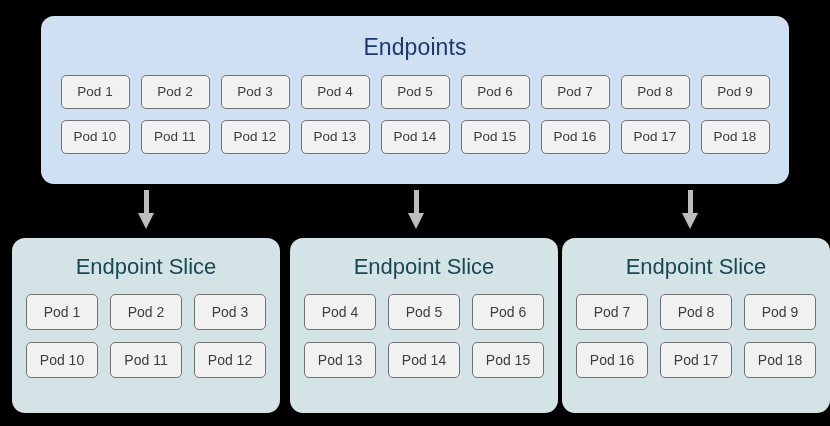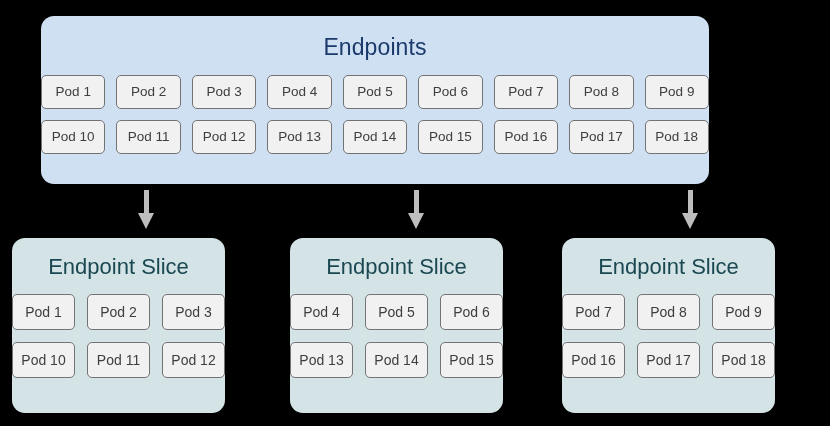--- a/index.html
+++ b/index.html
@@ -14,21 +14,21 @@
   body {
     font-family: "Liberation Sans", sans-serif;
     position: relative;
   }
 
   
   #endpoints-panel {
     position: absolute;
     left: 41px;
     top: 16px;
-    width: 668px;
+    width: 748px;
     height: 168px;
     background: #cfe0f3;
     border-radius: 13px;
     padding: 8px 0 0 0;
   }
 
   #endpoints-title {
     text-align: center;
     color: #1b3a6b;
     font-size: 23px;
@@ -91,21 +91,21 @@
     height: 0;
     border-left: 8px solid transparent;
     border-right: 8px solid transparent;
     border-top: 16px solid #bdbdbd;
   }
 
   
   .slice-panel {
     position: absolute;
     top: 238px;
-    width: 213px;
+    width: 268px;
     height: 175px;
     background: #d4e3e5;
     border-radius: 13px;
   }
   #slice-panel-1 { left: 12px; }
   #slice-panel-2 { left: 290px; }
   #slice-panel-3 { left: 562px; }
 
   .slice-title {
     text-align: center;

